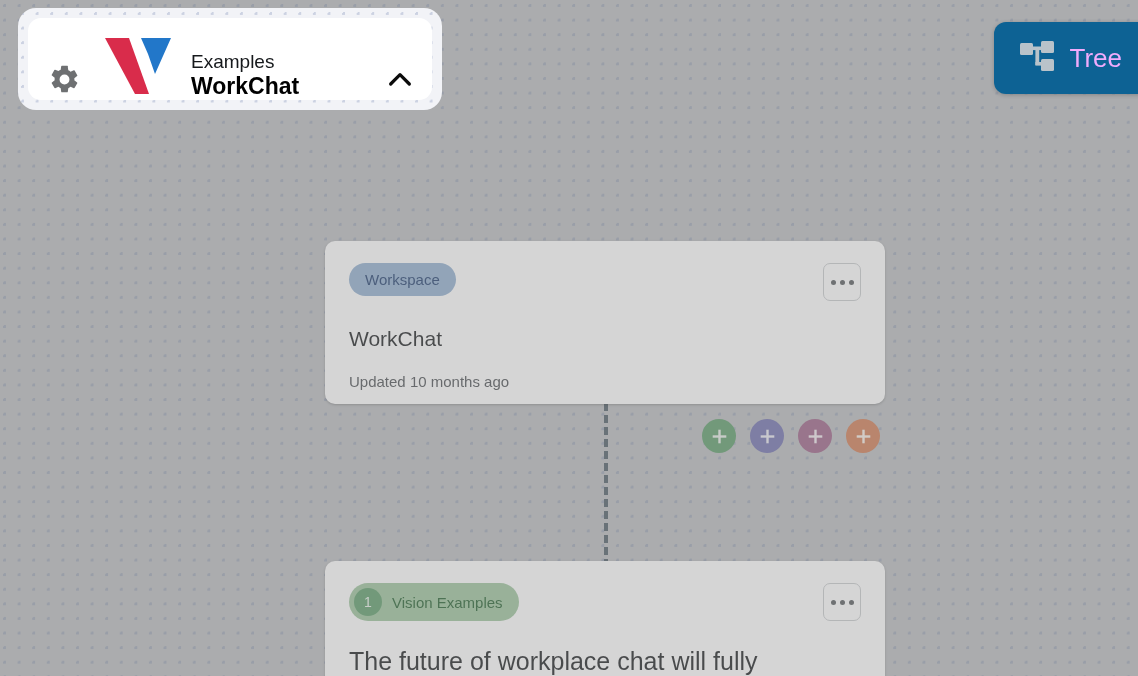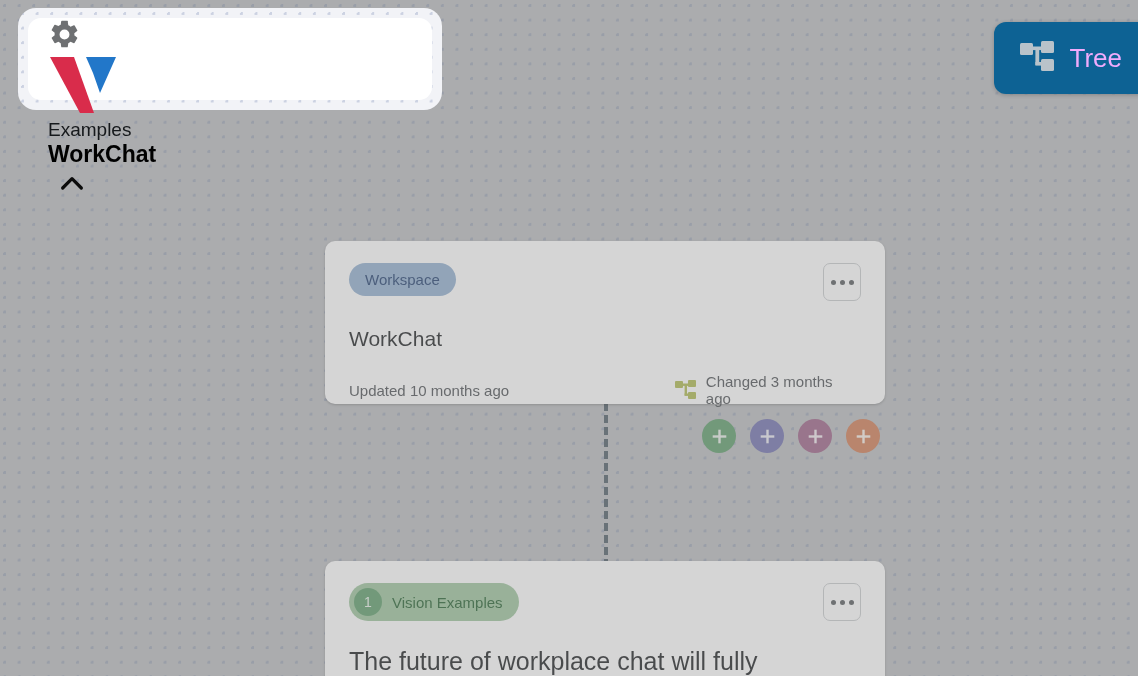--- a/index.html
+++ b/index.html
@@ -183,25 +183,24 @@
     z-index: 60;
     box-sizing: border-box;
     padding: 10px;
   }
   #ws-card {
     width: 100%;
     height: 100%;
     background: #ffffff;
     border-radius: 13px;
     display: flex;
-    align-items: flex-start;
+    align-items: flex-end;
     box-sizing: border-box;
     padding: 0 16px 0 20px;
     cursor: pointer;
-    flex-direction: column;
   }
   #ws-gear { flex: none; margin-right: 22px; }
   #ws-logo { flex: none; margin-right: 18px; }
   #ws-labels { flex: 1 1 auto; min-width: 0; }
   #ws-sub {
     font-size: 19px;
     color: #16191c;
     line-height: 1.12;
     font-weight: 400;
   }
@@ -250,31 +249,20 @@
       <span class="badge badge-workspace">Workspace</span>
       <span class="dots-btn">
         <span class="dot"></span>
         <span class="dot"></span>
         <span class="dot"></span>
       </span>
     </div>
     <div class="node-title">WorkChat</div>
     <div class="node-meta">
       <span class="meta-left">Updated 10 months ago</span>
-      <span class="meta-right">
-        <svg class="tree-mini" width="21" height="20" viewBox="0 0 21 20">
-          <rect x="0" y="1" width="8" height="7" rx="1" fill="#aeb94e"></rect>
-          <rect x="13" y="0" width="8" height="7" rx="1" fill="#aeb94e"></rect>
-          <rect x="13" y="12" width="8" height="7" rx="1" fill="#aeb94e"></rect>
-          <rect x="7" y="3.5" width="7" height="2.4" fill="#aeb94e"></rect>
-          <rect x="9.6" y="4" width="2.4" height="11.5" fill="#aeb94e"></rect>
-          <rect x="9.6" y="13.5" width="4" height="2.4" fill="#aeb94e"></rect>
-        </svg>
-        <span>Changed 3 months ago</span>
-      </span>
     </div>
   </div>
 
   <div class="add-row" style="left:702px; top:419px;">
     <button class="add-btn" style="background:#5b9c68;">
       <svg width="15" height="15" viewBox="0 0 15 15">
         <rect x="6.3" y="0.7" width="2.4" height="13.6" fill="#e8efe9"></rect>
         <rect x="0.7" y="6.3" width="13.6" height="2.4" fill="#e8efe9"></rect>
       </svg>
     </button>

